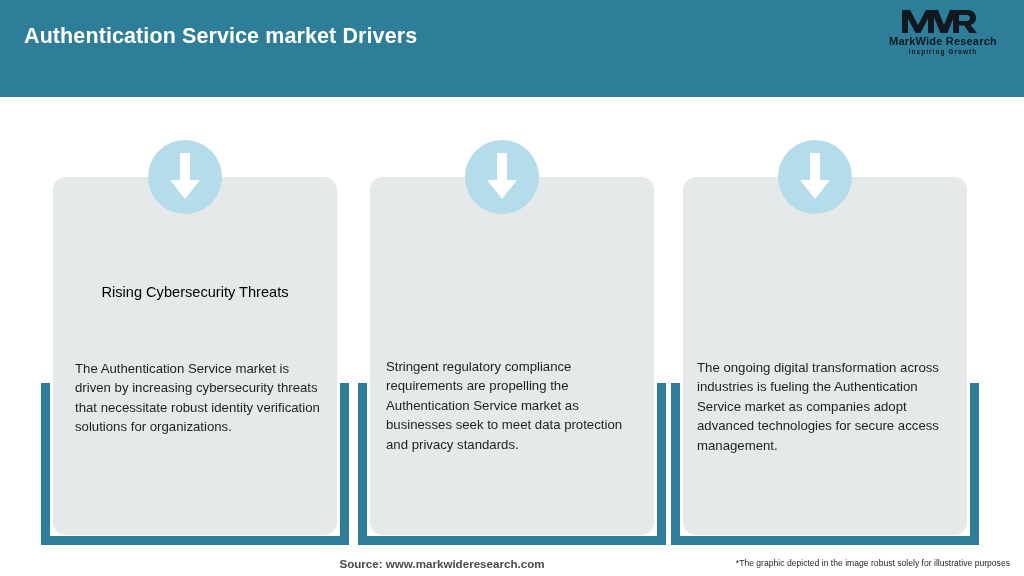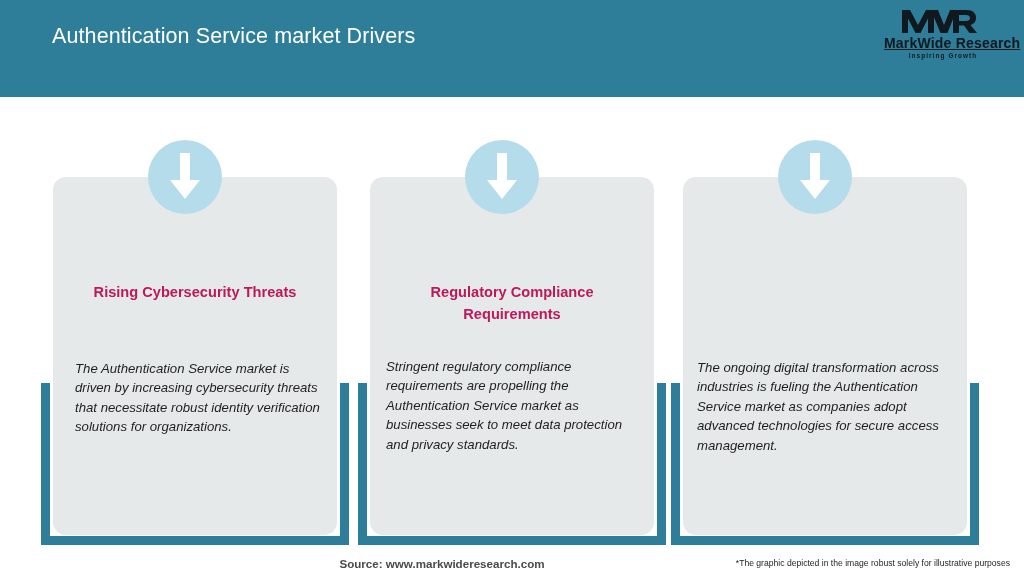--- a/index.html
+++ b/index.html
@@ -27,24 +27,24 @@
   
   .header {
     position: absolute;
     left: 0; top: 0;
     width: 1024px;
     height: 97px;
     background: #2e7e99;
   }
   .header-title {
     position: absolute;
-    left: 52px;
+    left: 24px;
     top: 24px;
     font-size: 21.5px;
-    font-weight: normal;
+    font-weight: bold;
     color: #ffffff;
     letter-spacing: 0.1px;
     white-space: nowrap;
   }
 
   
   .logo {
     position: absolute;
     right: 22px;
     top: 8px;
@@ -53,27 +53,26 @@
     text-align: center;
   }
   .logo-mark {
     display: block;
     margin: 0 auto;
     width: 86px;
     height: 26px;
   }
   .logo-name {
     display: block;
-    font-size: 14px;
+    font-size: 11px;
     font-weight: bold;
     color: #101820;
     letter-spacing: 0.2px;
     margin-top: 1px;
     white-space: nowrap;
-    text-decoration: underline;
   }
   .logo-tag {
     display: block;
     font-size: 6.4px;
     font-weight: bold;
     color: #101820;
     letter-spacing: 1.1px;
     margin-top: 1px;
     white-space: nowrap;
   }
@@ -141,34 +140,33 @@
     top: 13px;
   }
 
   .card-title {
     position: absolute;
     left: 24px;
     right: 24px;
     top: 104px;
     text-align: center;
     font-size: 14.6px;
-    font-weight: bold;
-    color: #be185d;
+    font-weight: normal;
+    color: #000000;
     line-height: 22px;
   }
 
   .card-body {
     position: absolute;
     left: 22px;
     right: 16px;
     top: 182px;
     font-size: 13.2px;
     color: #1f1f1f;
     line-height: 19.4px;
-    font-style: italic;
   }
   .card-wrap.c1 .card-body { left: 22px; right: 12px; }
   .card-wrap.c2 .card-body { left: 16px; right: 14px; top: 180px; }
   .card-wrap.c3 .card-body { left: 14px; right: 6px; top: 181px; }
 
   .card-wrap.c2 .card-title { top: 104px; }
   .card-wrap.c3 .card-title { top: 104px; }
 
   
   .source {
@@ -226,21 +224,20 @@
           <path d="M11 0 L21 0 L21 27 L31 27 L16 46 L1 27 L11 27 Z" fill="#ffffff"></path>
         </svg>
       </div>
     </div>
 
     <div class="card-wrap c2">
       <div class="frame-left"></div>
       <div class="frame-right"></div>
       <div class="frame-bottom"></div>
       <div class="card">
-        <div class="card-title">Regulatory Compliance Requirements</div>
         <div class="card-body">Stringent regulatory compliance requirements are propelling the Authentication Service market as businesses seek to meet data protection and privacy standards.</div>
       </div>
       <div class="card-icon">
         <svg width="32" height="48" viewBox="0 0 32 48">
           <path d="M11 0 L21 0 L21 27 L31 27 L16 46 L1 27 L11 27 Z" fill="#ffffff"></path>
         </svg>
       </div>
     </div>
 
     <div class="card-wrap c3">

